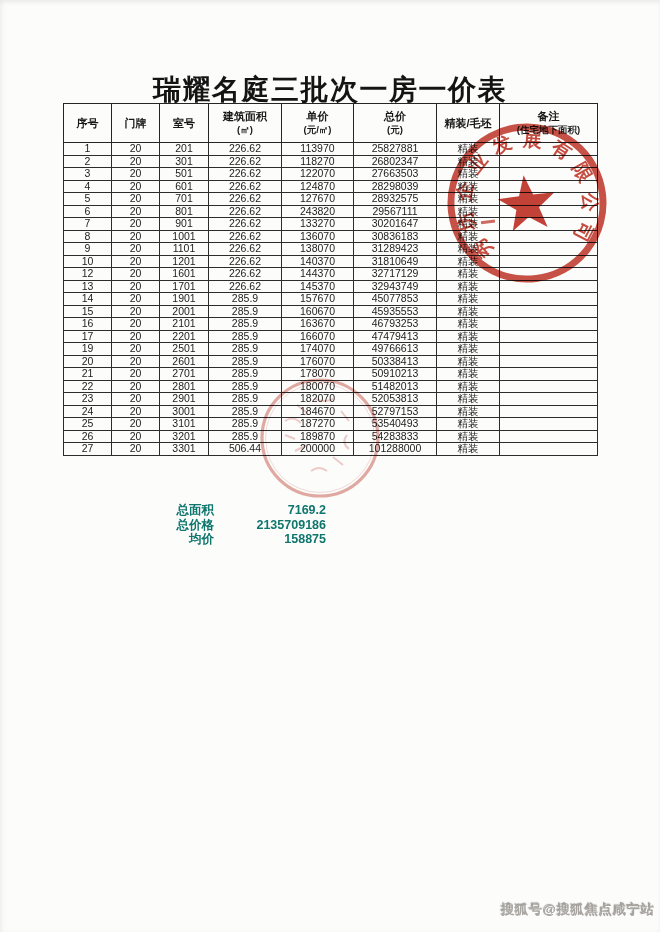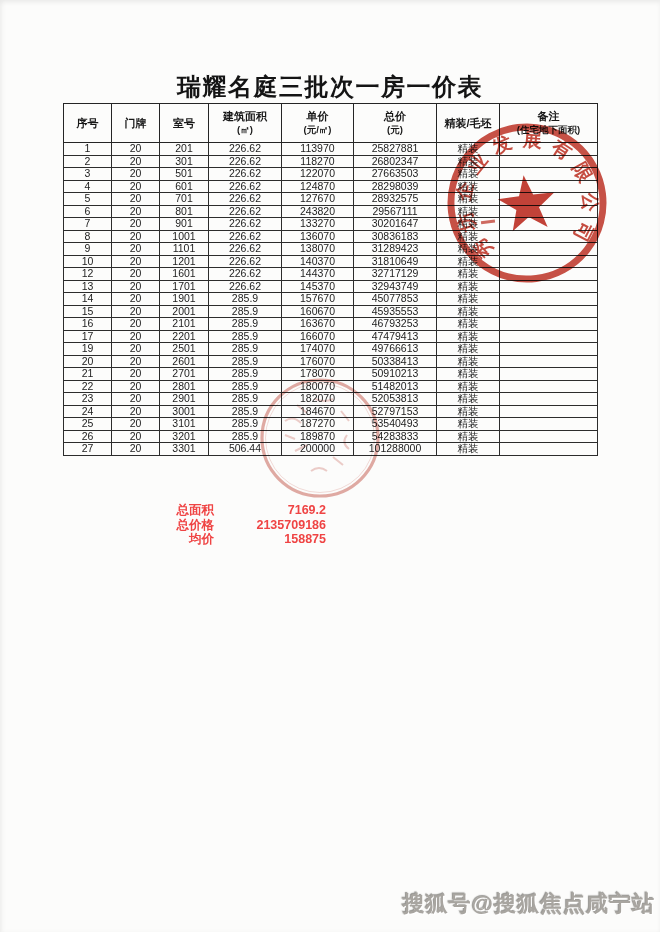--- a/index.html
+++ b/index.html
@@ -4,43 +4,43 @@
 <style>
   html,body{margin:0;padding:0;}
   .sheet{
     position:relative;width:660px;height:932px;overflow:hidden;
     background:#fcfcfb;color:#1a1a1a;
     font-family:"Liberation Sans","DejaVu Sans",sans-serif;
     box-shadow:inset 0 3px 4px rgba(0,0,0,.05), inset 3px 0 4px rgba(0,0,0,.03);
   }
   .title{
     position:absolute;top:71px;left:0;width:660px;text-align:center;
-    font-size:24px;font-weight:bold;letter-spacing:1.5px;color:#141414;
+    font-size:28px;font-weight:bold;letter-spacing:1.5px;color:#141414;
   }
   table.price{
     position:absolute;left:63px;top:103px;border-collapse:collapse;table-layout:fixed;
     background:transparent;
   }
   table.price th{
     border:1.6px solid #252525;padding:0;height:38px;
     font-size:11px;font-weight:bold;line-height:13px;text-align:center;color:#171717;
   }
   table.price th .sub{display:block;font-size:9.5px;font-weight:bold;}
   table.price th .sub:empty{display:none;}
   table.price td{
     border:1px solid #2c2c2c;padding:0;height:11.5px;line-height:11.5px;
     font-size:10.5px;text-align:center;overflow:hidden;white-space:nowrap;color:#1c1c1c;
   }
-  .summary{position:absolute;left:168px;top:503px;font-size:12.5px;font-weight:bold;color:#ef4444;}
+  .summary{position:absolute;left:168px;top:503px;font-size:12.5px;font-weight:bold;color:#0f766e;}
   .summary-row{display:flex;height:14.5px;line-height:14.5px;}
   .summary-label{width:46px;text-align:right;}
   .summary-value{width:112px;text-align:right;}
   .watermark{
     position:absolute;right:5px;bottom:13px;
-    font-size:22px;font-weight:bold;letter-spacing:1px;color:#a8a5a0;
+    font-size:13px;font-weight:bold;letter-spacing:1px;color:#a8a5a0;
     text-shadow:1px 1px 0 #ffffff,-1px -1px 1px rgba(92,90,86,.65);
     margin-top:48px;
   }
   .seal{position:absolute;mix-blend-mode:multiply;pointer-events:none;}
   .seal-main{left:445px;top:121px;transform:rotate(-7deg);}
   .seal-faint{left:255px;top:373px;opacity:.55;}
 </style>
 </head>
 <body>
 

